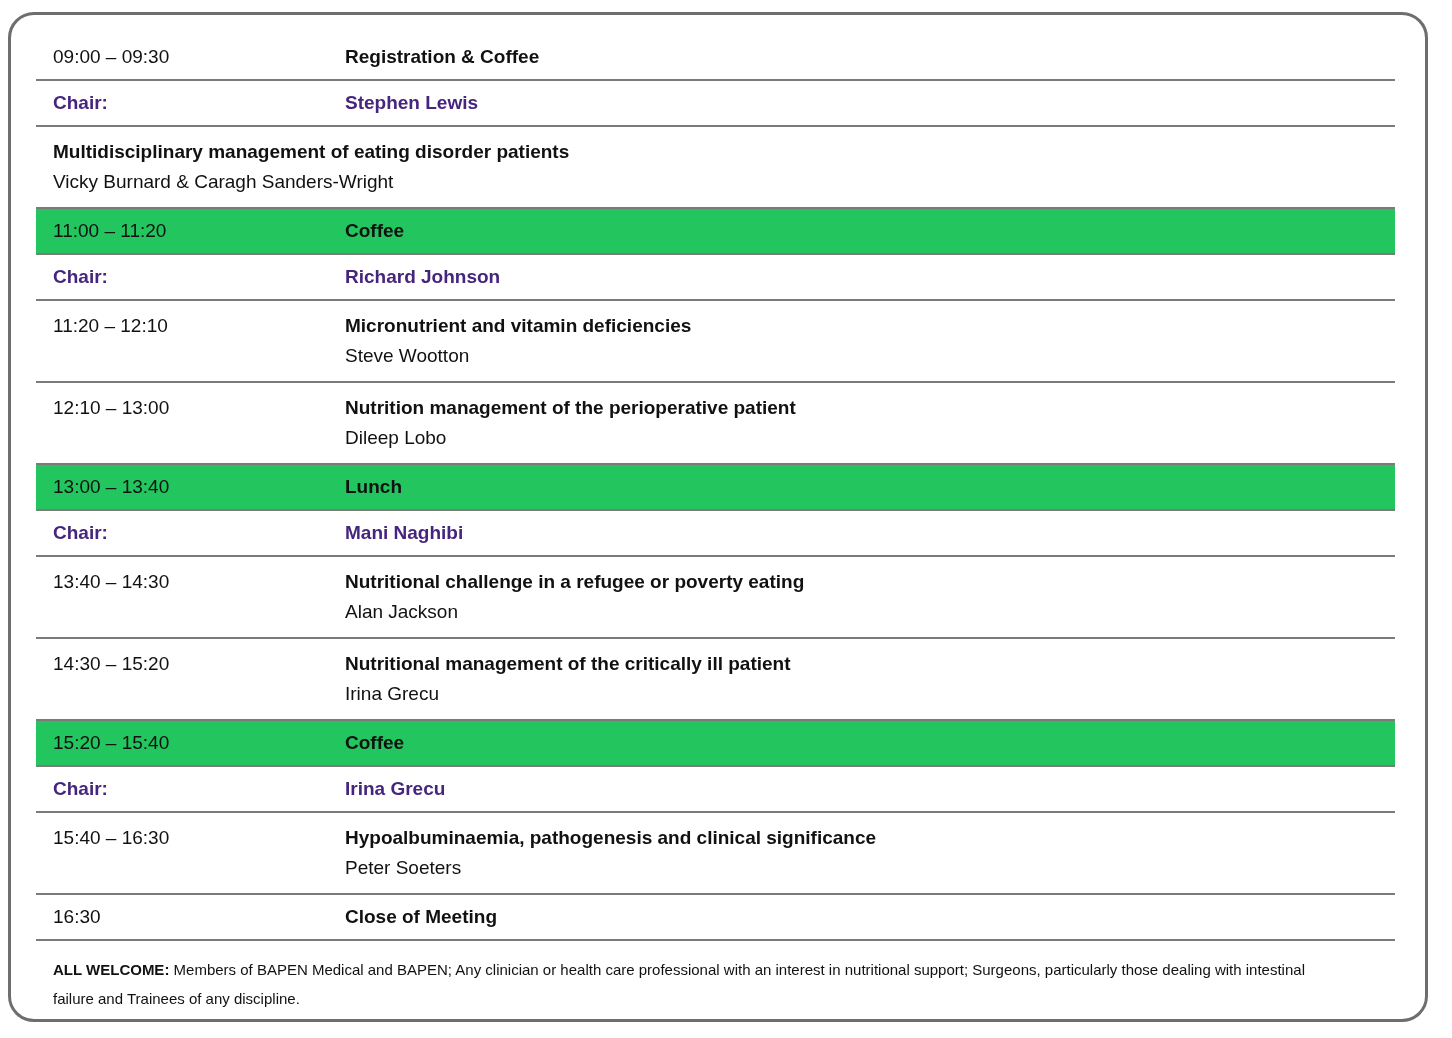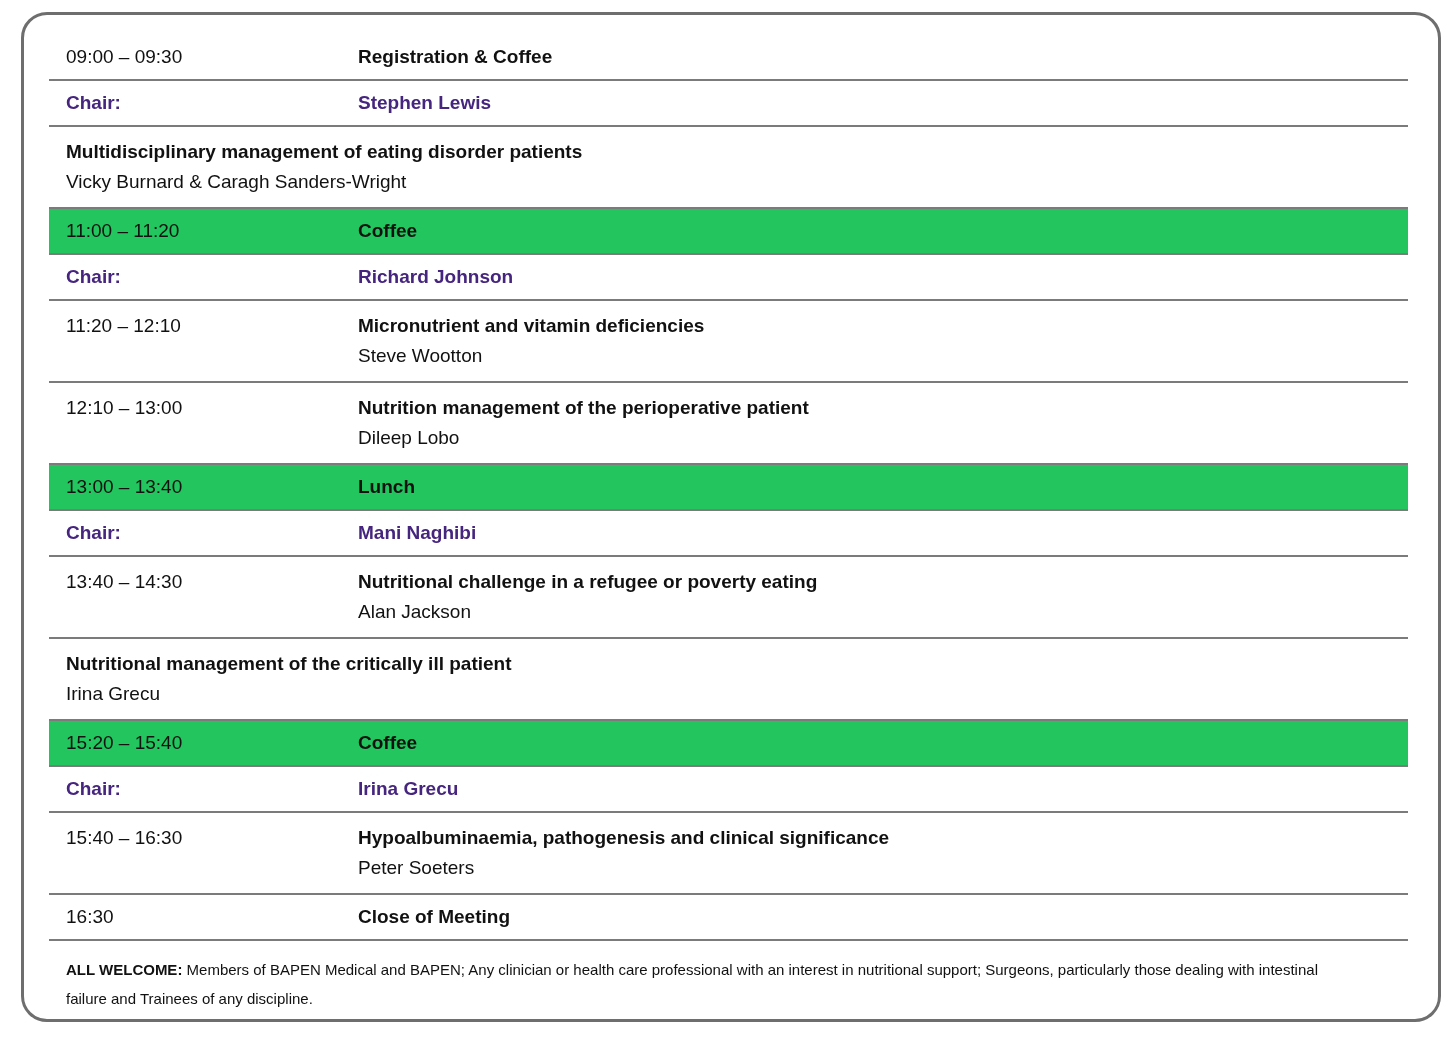--- a/index.html
+++ b/index.html
@@ -8,21 +8,21 @@
     background: #ffffff;
     font-family: "Liberation Sans", "DejaVu Sans", sans-serif;
   }
   body {
     width: 1452px;
     height: 1038px;
     position: relative;
   }
   .frame {
     position: absolute;
-    left: 21px;
+    left: 8px;
     top: 12px;
     width: 1420px;
     height: 1010px;
     box-sizing: border-box;
     border: 3px solid #6e6e6e;
     border-radius: 26px;
     background: #ffffff;
     overflow: hidden;
   }
   .agenda {
@@ -150,20 +150,21 @@
 
     <div class="row two">
       <div class="col-time">13:40 – 14:30</div>
       <div class="col-main">
         <div class="title">Nutritional challenge in a refugee or poverty eating</div>
         <div class="speaker">Alan Jackson</div>
       </div>
     </div>
 
     <div class="row two">
+      <div class="col-time">14:30 – 15:20</div>
       <div class="col-main">
         <div class="title">Nutritional management of the critically ill patient</div>
         <div class="speaker">Irina Grecu</div>
       </div>
     </div>
 
     <div class="row shaded">
       <div class="col-time">15:20 – 15:40</div>
       <div class="col-main">
           <div class="title">Coffee</div>

